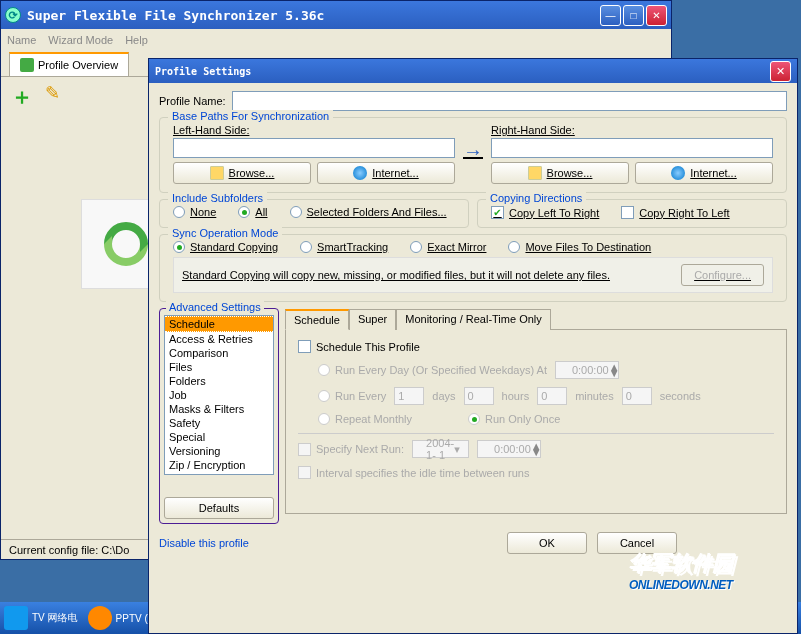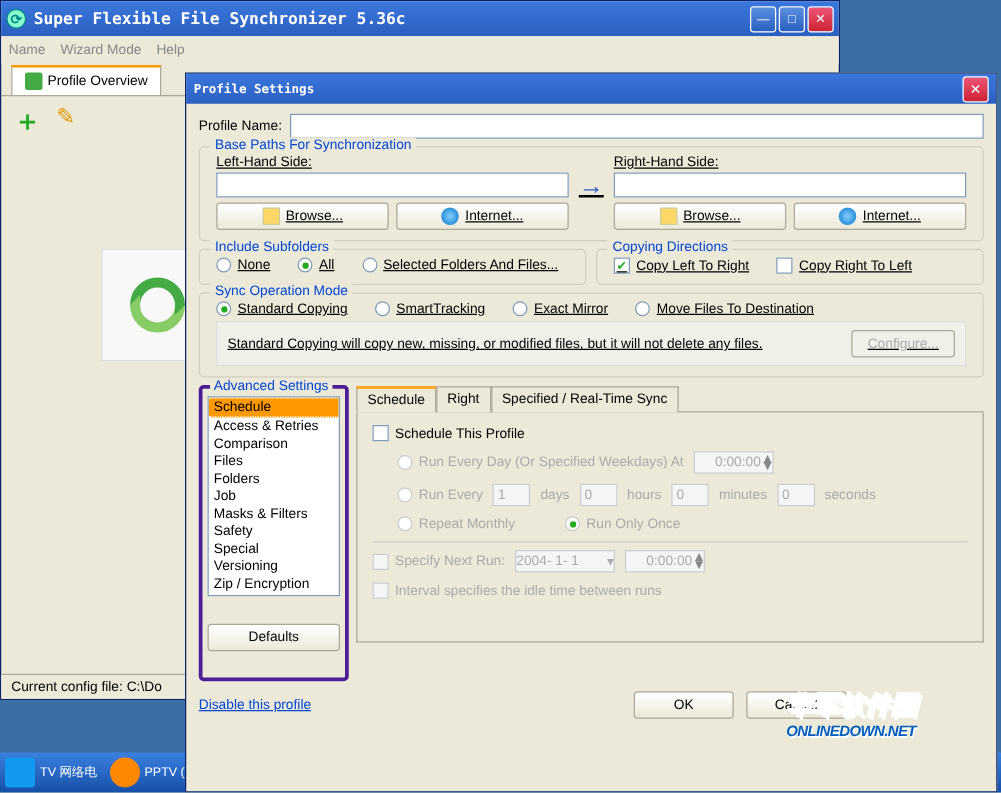--- a/index.html
+++ b/index.html
@@ -66,47 +66,47 @@
 .radio { display: inline-flex; align-items: center; gap: 5px; }
 .radio .dot { width: 12px; height: 12px; border: 1px solid #7f9db9; border-radius: 50%; background: #fff; display: flex; align-items: center; justify-content: center; }
 .radio.checked .dot::after { content: ''; width: 5px; height: 5px; background: #2a2; border-radius: 50%; }
 
 .opts { display: flex; gap: 22px; align-items: center; }
 
 .desc-bar { background: #f0f0e8; border: 1px solid #ddd; padding: 6px 8px; display: flex; align-items: center; justify-content: space-between; margin-top: 4px; }
 .btn.disabled { color: #aaa; background: #f0f0e8; }
 
 .adv-section { display: flex; gap: 6px; margin-top: 4px; }
-.adv-fieldset { width: 120px; border: 3px solid #4c1d95; border-radius: 4px; padding: 6px 4px 21px; position: relative; }
+.adv-fieldset { width: 120px; border: 1px solid #4c1d95; border-radius: 4px; padding: 6px 4px 4px; position: relative; }
 .adv-title { position: absolute; top: -8px; left: 6px; background: #ece9d8; padding: 0 3px; color: #0046d5; }
 .adv-list { border: 1px solid #7f9db9; background: #fff; height: 160px; overflow: hidden; }
 .adv-list div { padding: 1px 4px; }
 .adv-list div.sel { background: #f90; color: #000; border-top: 1px dotted #fff; border-bottom: 1px dotted #fff; }
 
 .adv-tabs { flex: 1; }
 .adv-tabbar { display: flex; border-bottom: 1px solid #aca899; }
 .adv-tab { border: 1px solid #aca899; border-bottom: none; padding: 3px 8px; background: #ece9d8; position: relative; bottom: -1px; }
 .adv-tab.active { background: #ece9d8; border-top: 2px solid #f90; border-bottom: 1px solid #ece9d8; }
 .adv-tab.dis { color: #aaa; }
 .adv-tabcontent { border: 1px solid #aca899; border-top: none; padding: 10px 12px; height: 184px; }
 
 .sched-row { display: flex; align-items: center; gap: 8px; margin-bottom: 8px; color: #aaa; }
 .sched-row.en { color: #000; }
 .sched-row .radio .dot { border-color: #ccc; }
 .sched-row .checkbox .box { border-color: #ccc; background: #f5f5f5; }
 .num-input { width: 30px; height: 18px; border: 1px solid #ccc; background: #f5f5f5; padding: 0 3px; color: #aaa; }
 .time-input { width: 64px; height: 18px; border: 1px solid #ccc; background: #f5f5f5; padding: 0 16px; color: #aaa; display: flex; align-items: center; justify-content: space-between; }
 .spinner { width: 14px; display: flex; flex-direction: column; font-size: 6px; line-height: 6px; color: #888; text-align: center; }
-.date-input { width: 80px; height: 18px; border: 1px solid #ccc; background: #f5f5f5; padding: 0 0; color: #aaa; display: flex; align-items: center; justify-content: space-between; }
+.date-input { width: 57px; height: 18px; border: 1px solid #ccc; background: #f5f5f5; padding: 0 13px; color: #aaa; display: flex; align-items: center; justify-content: space-between; }
 
 .hr { border-top: 1px solid #ccc; margin: 6px 0; }
 
 .footer { display: flex; align-items: center; gap: 10px; padding-top: 8px; }
 .footer .btn { width: 80px; justify-content: center; }
-.link { color: #0046d5; text-decoration: underline; cursor: pointer; text-align: center; }
+.link { color: #0046d5; cursor: pointer; text-align: center; }
 
 
 .taskbar { position: absolute; bottom: 0; left: 0; right: 0; height: 32px; background: linear-gradient(#3a80e0, #1550a8); display: flex; align-items: center; padding: 0 4px; gap: 4px; z-index: 1; }
 .task-icon { width: 24px; height: 24px; border-radius: 3px; }
 .task-label { color: #fff; font-size: 10px; }
 
 
 .watermark { position: absolute; right: 12px; bottom: 24px; z-index: 20; width: 160px; height: 60px; pointer-events: none; }
 .watermark .wm-main { font-family: 'Arial Black', sans-serif; font-style: italic; font-weight: 900; font-size: 21px; color: #ffffff; text-shadow: 2px 2px 0 #fff, -1px -1px 0 #fff; }
 .watermark .wm-sub { font-family: 'Arial Black', sans-serif; font-style: italic; font-weight: 900; font-size: 12px; color: #005dbf; text-shadow: 1px 1px 0 #fff; letter-spacing: -0.5px; }
@@ -280,22 +280,22 @@
           <div>Information</div>
         </div>
         <div class="btn" style="margin-top:22px;width:100%;justify-content:center">
             <span>Defaults</span>
           </div>
       </div>
 
       <div class="adv-tabs">
         <div class="adv-tabbar">
           <div class="adv-tab active">Schedule</div>
-          <div class="adv-tab">Right</div>
-          <div class="adv-tab">Specified / Real-Time Sync</div>
+          <div class="adv-tab">Super</div>
+          <div class="adv-tab">Monitoring / Real-Time Only</div>
         </div>
         <div class="adv-tabcontent">
           <div class="sched-row en">
             <label class="checkbox">
                 <span class="box" style="border-color:#7f9db9;background:#fff"></span>
                 <span>Schedule This Profile</span>
               </label>
           </div>
           <div class="sched-row" style="padding-left:20px">
             <label class="radio">
@@ -317,21 +317,21 @@
               </label>
             <input class="num-input" value="1" style="">
               <span>days</span>
             <input class="num-input" value="0" style="">
               <span>hours</span>
             <input class="num-input" value="0" style="">
               <span>minutes</span>
             <input class="num-input" value="0" style="">
               <span>seconds</span>
           </div>
-          <div class="sched-row" style="padding-left:20px;gap:40px">
+          <div class="sched-row" style="padding-left:20px;gap:56px">
             <label class="radio">
                 <span class="dot"></span>
                 <span>Repeat Monthly</span>
               </label>
             <label class="radio checked">
                 <span class="dot" style="border-color:#ccc"></span>
                 <span>Run Only Once</span>
               </label>
           </div>
           <div class="hr"></div>

